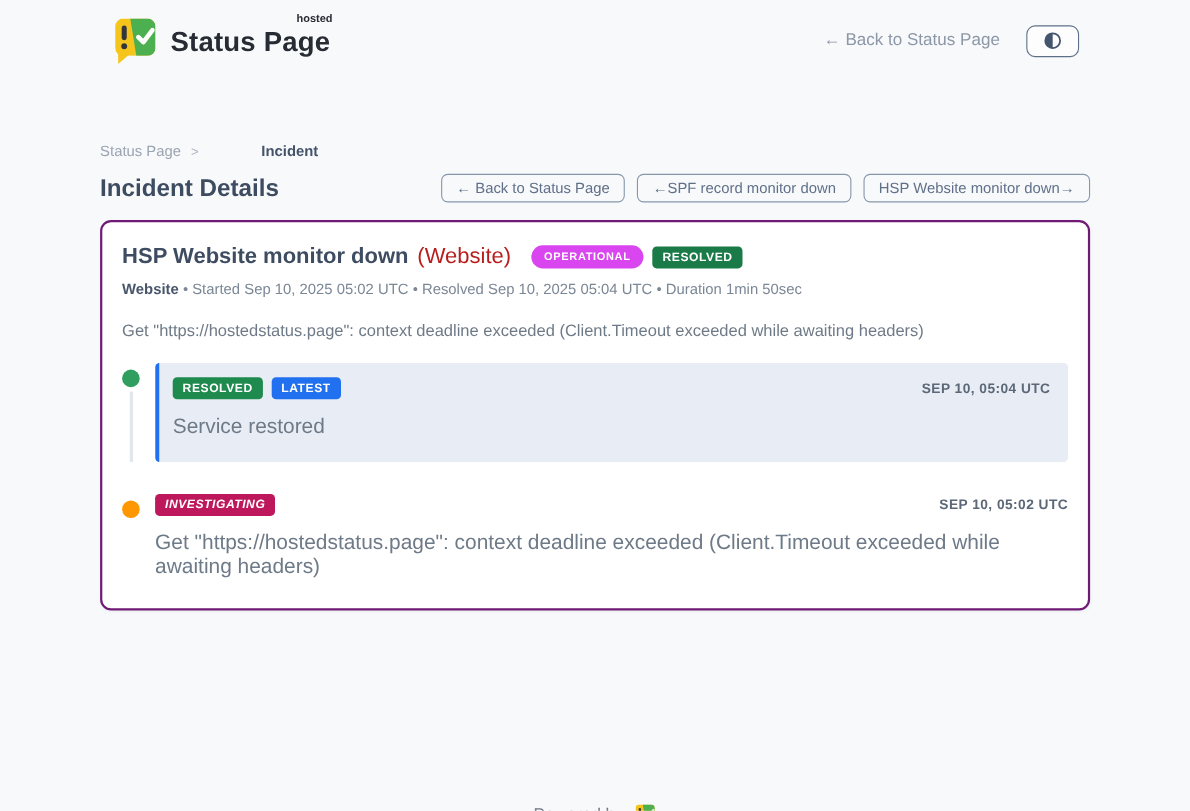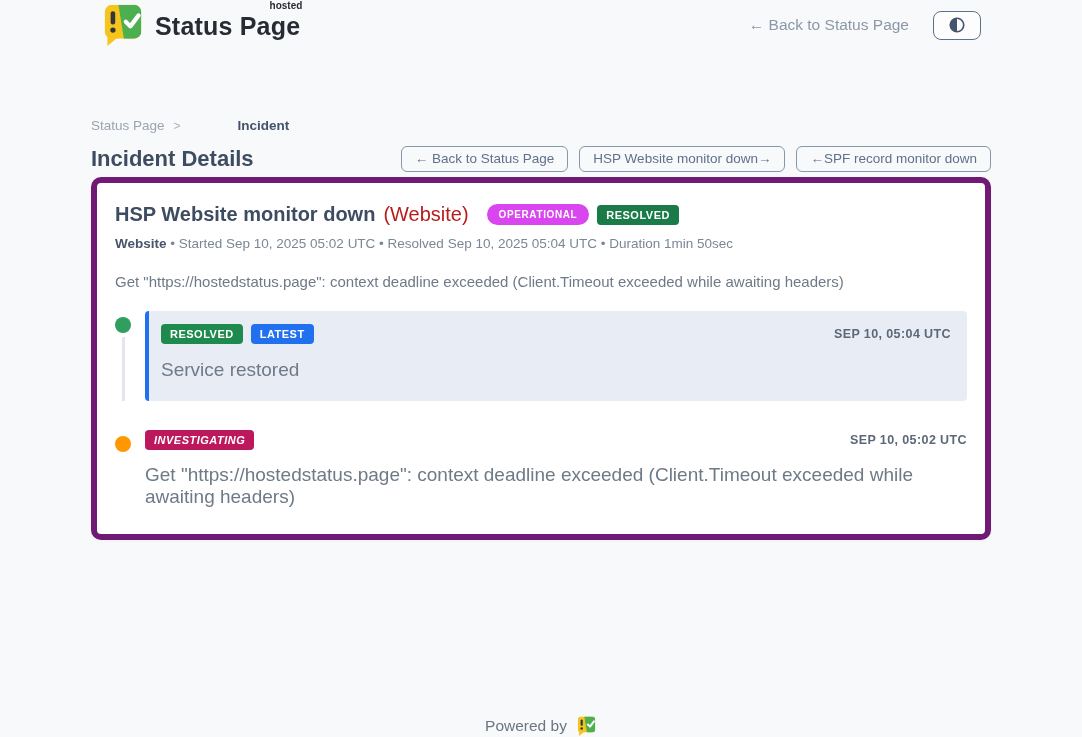--- a/index.html
+++ b/index.html
@@ -4,21 +4,21 @@
 <style>
   * { margin:0; padding:0; box-sizing:border-box; }
   html,body { width:1082px; height:737px; overflow:hidden; }
   body {
     font-family:"Liberation Sans","DejaVu Sans",sans-serif;
     background:#f8f9fb;
     color:#3e4c61;
   }
 
   
-  .header { padding-top:2px; }
+  .header { padding-top:14px; }
   .header-inner {
     width:880px; margin:0 auto;
     display:flex; align-items:center; justify-content:space-between;
   }
   .logo { display:flex; align-items:flex-start; gap:10px; cursor:pointer; }
   .logo-icon { width:44px; height:46px; flex:0 0 auto; }
   .logo-textwrap { position:relative; padding-top:10px; }
   .logo-text { font-size:25px; font-weight:700; color:#272b33; letter-spacing:0.2px; }
   .logo-sup {
     position:absolute; top:-2px; right:-2px;
@@ -53,23 +53,23 @@
     background:transparent;
     border:1px solid #8696ab; border-radius:6px;
     color:#60708a; font-size:13.5px;
     font-family:inherit;
     padding:4px 13px; height:26px; line-height:16px;
     cursor:pointer; white-space:nowrap;
   }
 
   
   .card {
-    margin-top:5px;
+    margin-top:16px;
     background:#ffffff;
-    border:6px solid #701a75; border-radius:10px;
+    border:2px solid #701a75; border-radius:10px;
     box-shadow:0 1px 3px rgba(40,55,80,0.05);
     padding:20px 18px 26px 18px;
   }
   .card-title-row { display:flex; align-items:center; gap:8px; }
   .incident-title { font-size:20px; font-weight:700; color:#3e4c61; }
   .incident-component { font-size:20px; font-weight:500; color:#b91c1c; }
   .pill-operational {
     margin-left:10px;
     background:#d946ef; color:#ffffff;
     font-size:10px; font-weight:700; letter-spacing:0.6px;
@@ -166,22 +166,22 @@
   <div class="breadcrumb">
     <span class="crumb-link">Status Page</span>
     <span class="sep">&gt;</span>
     <span class="current">Incident</span>
   </div>
 
   <div class="title-row">
     <h1 class="page-title">Incident Details</h1>
     <div class="nav-buttons">
       <button class="nav-btn">← Back to Status Page</button>
+      <button class="nav-btn">←SPF record monitor down</button>
       <button class="nav-btn">HSP Website monitor down→</button>
-      <button class="nav-btn">←SPF record monitor down</button>
     </div>
   </div>
 
   <section class="card">
 
     <div class="card-title-row">
       <span class="incident-title">HSP Website monitor down</span>
       <span class="incident-component">(Website)</span>
       <span class="pill-operational">OPERATIONAL</span>
       <span class="badge badge-resolved-dark">RESOLVED</span>

